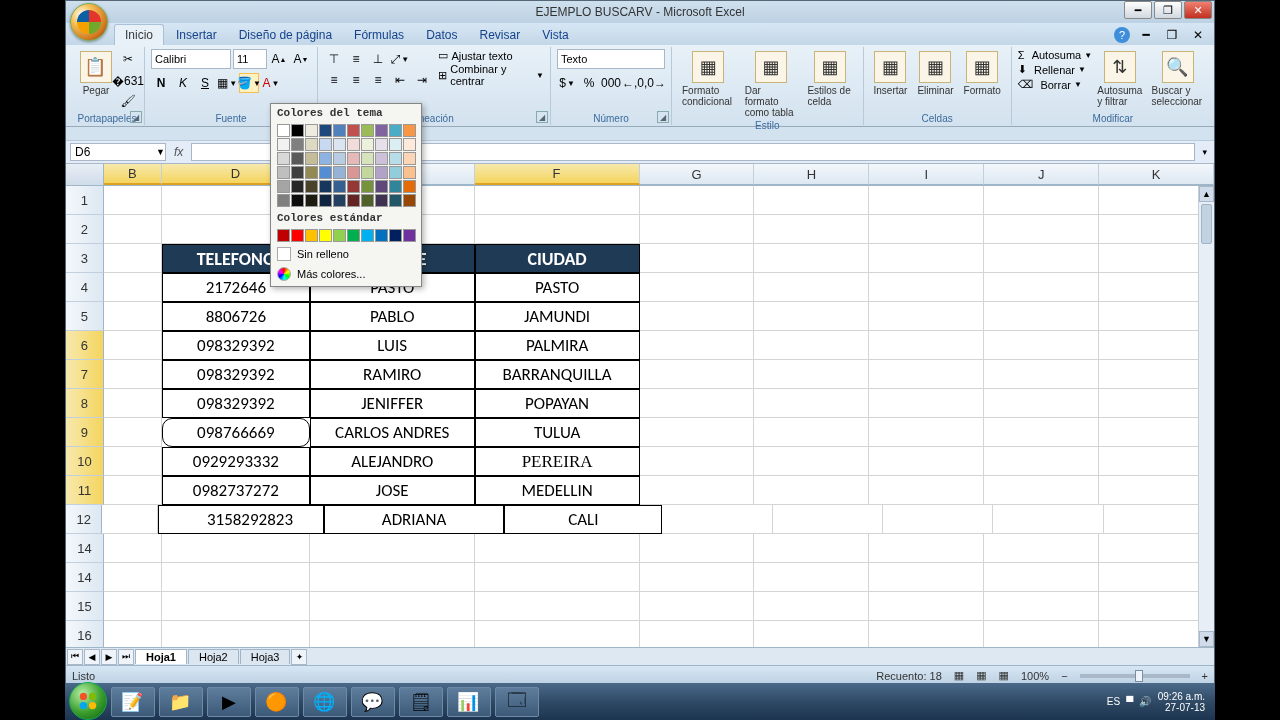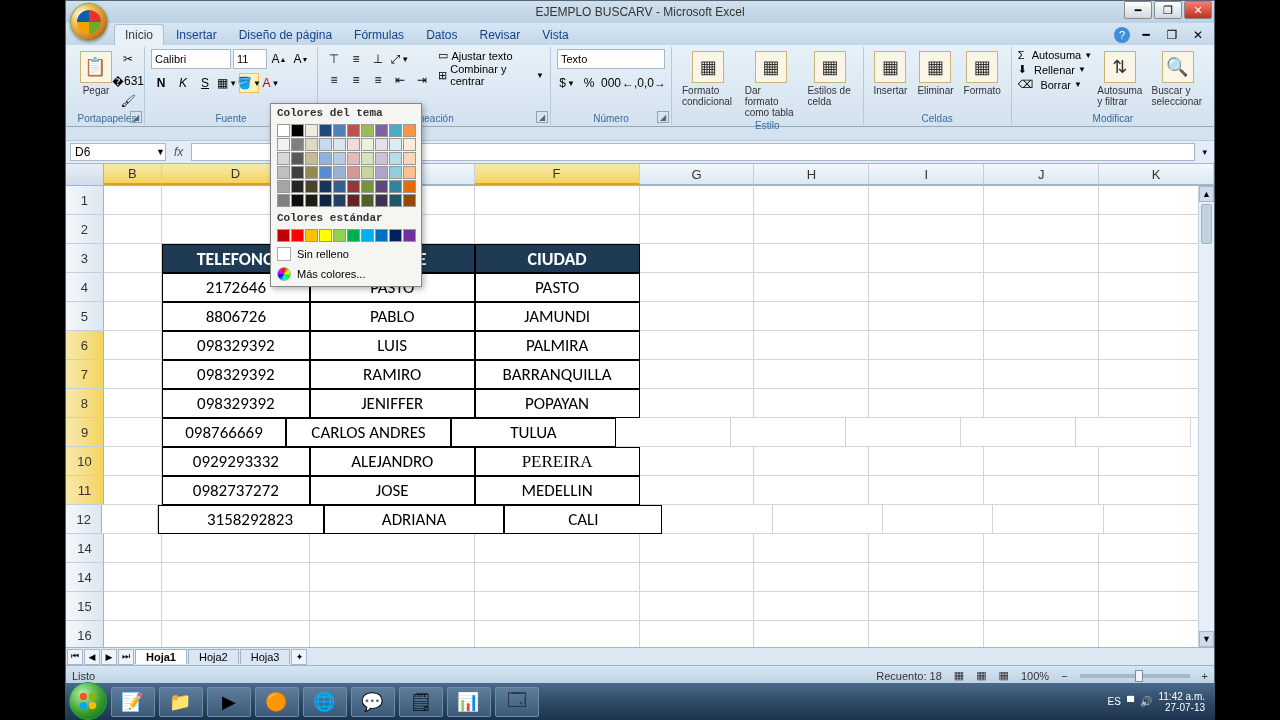--- a/index.html
+++ b/index.html
@@ -397,21 +397,21 @@
           <div class="cell td-cell" style="width: 165px;">POPAYAN</div>
           <div class="cell" style="width: 115px;"></div>
           <div class="cell" style="width: 115px;"></div>
           <div class="cell" style="width: 115px;"></div>
           <div class="cell" style="width: 115px;"></div>
           <div class="cell" style="width: 115px;"></div>
         </div>
         <div class="gridrow">
           <div class="rowh sel">9</div>
           <div class="cell" style="width: 58px;"></div>
-          <div class="cell td-cell" style="width: 124px;">098766669</div>
+          <div class="cell td-cell" style="width: 148px; border-radius: 10px;">098766669</div>
           <div class="cell td-cell" style="width: 165px;">CARLOS ANDRES</div>
           <div class="cell td-cell" style="width: 165px;">TULUA</div>
           <div class="cell" style="width: 115px;"></div>
           <div class="cell" style="width: 115px;"></div>
           <div class="cell" style="width: 115px;"></div>
           <div class="cell" style="width: 115px;"></div>
           <div class="cell" style="width: 115px;"></div>
         </div>
         <div class="gridrow">
           <div class="rowh sel">10</div>
@@ -639,17 +639,17 @@
   <div class="taskbtn">🌐</div>
   <div class="taskbtn">💬</div>
   <div class="taskbtn">🗒</div>
   <div class="taskbtn">📊</div>
   <div class="taskbtn">🗔</div>
   <div class="tray">
     <span>ES</span>
     <span>▀</span>
     <span>🔊</span>
     <div class="clock">
-      <div>11:42 a.m.</div>
+      <div>09:26 a.m.</div>
       <div>27-07-13</div>
     </div>
   </div>
 </div>
 
 </body></html>

